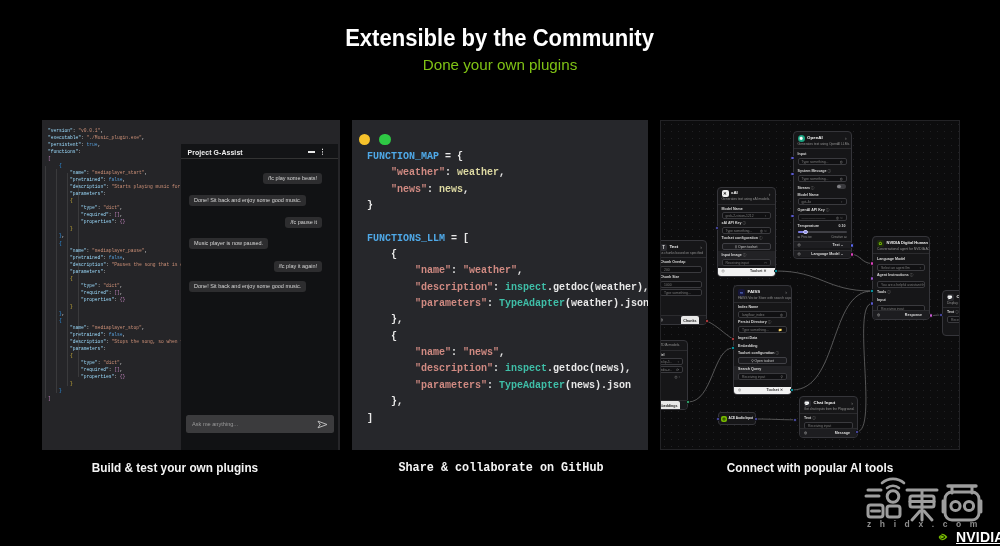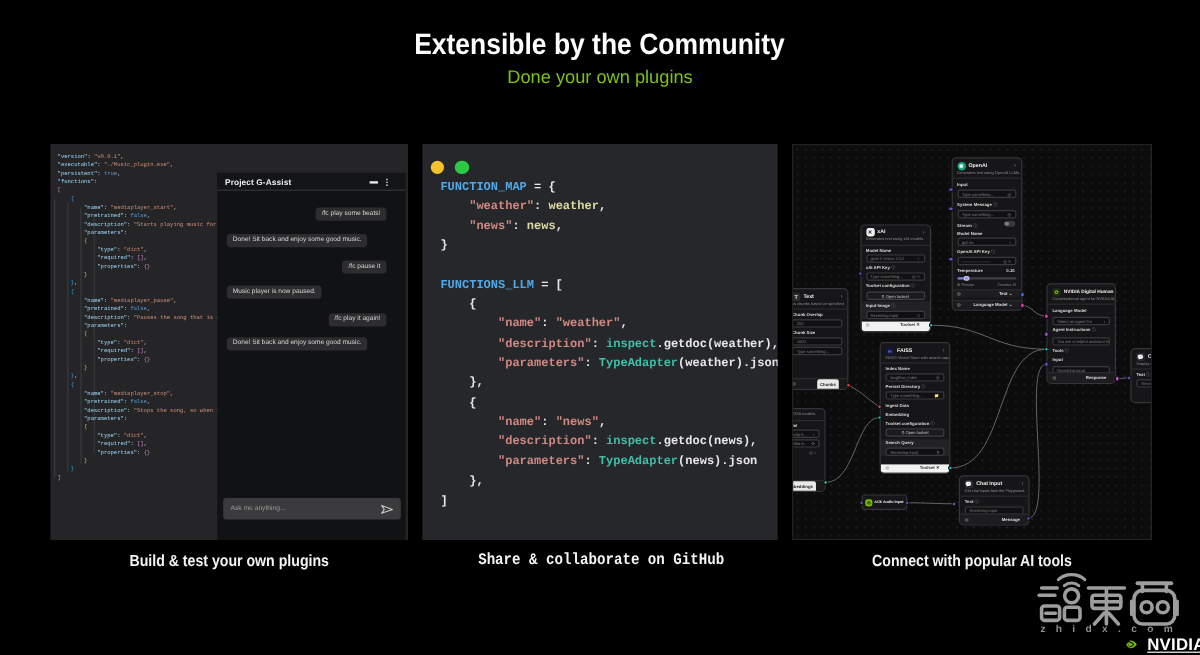--- a/index.html
+++ b/index.html
@@ -79,21 +79,21 @@
 #wm { position:absolute; left:861px; top:475px; }
 #nvlogo { position:absolute; left:936px; top:528.5px; display:flex; align-items:center; }
 #nvlogo .t { color:#fff; font-size:14px; font-weight:bold; letter-spacing:0.2px; margin-left:6px;text-decoration:underline; }
 </style>
 </head>
 <body>
 
 <div id="title"><span>Extensible by the Community</span></div>
 <div id="subtitle"><span>Done your own plugins</span></div>
 
-<div class="caption" style="left:191px;"><span>Build &amp; test your own plugins</span></div>
+<div class="caption" style="left:175px;"><span>Build &amp; test your own plugins</span></div>
 <div class="caption" style="left:500.5px;font-family:Liberation Mono, monospace;"><span>Share &amp; collaborate on GitHub</span></div>
 <div class="caption" style="left:809.5px;"><span>Connect with popular AI tools</span></div>
 
 <div id="p1">
   <div class="guide" style="left:2.5px; top:46px; height:232px;"></div>
   <div class="guide" style="left:13.5px; top:49px; height:224px;"></div>
   <div class="guide" style="left:24.5px; top:53px; height:213px;"></div>
   <div class="guide" style="left:35.5px; top:59px; height:198px;"></div>
 <pre><span class="j1">"version"</span><span class="jw">: </span><span class="j2">"v0.0.1"</span><span class="jw">,</span>
 <span class="j1">"executable"</span><span class="jw">: </span><span class="j2">"./Music_plugin.exe"</span><span class="jw">,</span>

